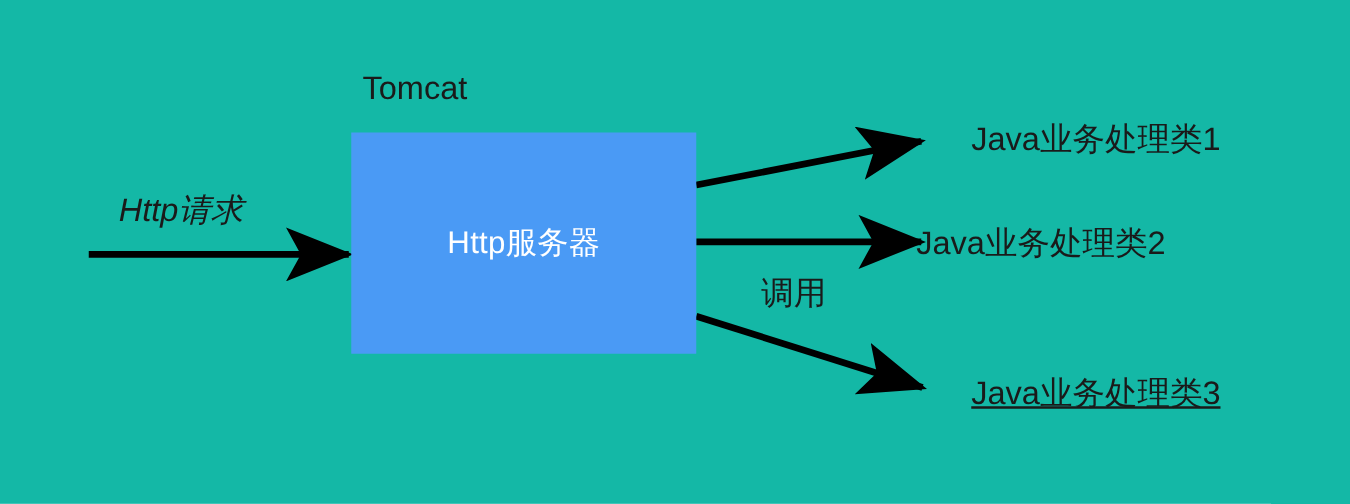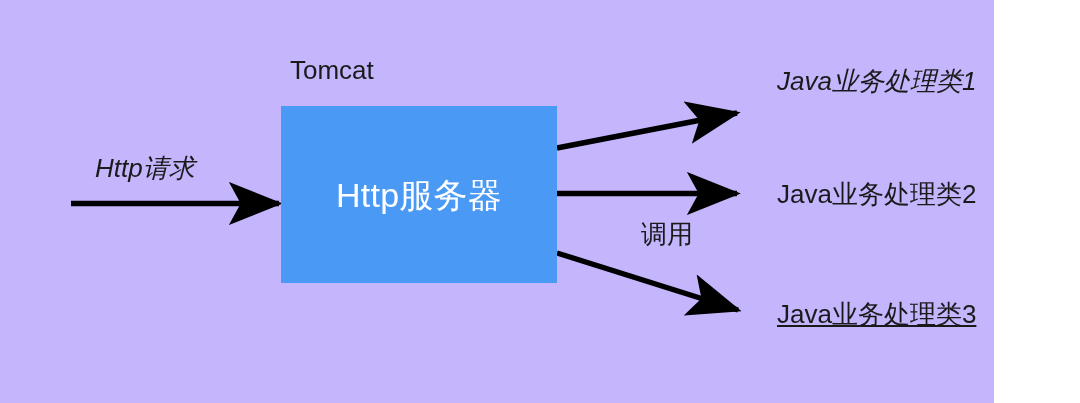--- a/index.html
+++ b/index.html
@@ -8,23 +8,23 @@
   }
   body {
     width: 1080px;
     height: 403px;
     background: #ffffff;
     font-family: "Liberation Sans", "DejaVu Sans", sans-serif;
     overflow: hidden;
   }
   #diagram-root {
     position: relative;
-    width: 994px;
+    width: 1080px;
     height: 403px;
-    background: #c4b5fd;
+    background: #14b8a6;
   }
   .arrow-layer {
     position: absolute;
     left: 0;
     top: 0;
     width: 1080px;
     height: 403px;
   }
   .node-box {
     position: absolute;
@@ -33,21 +33,21 @@
     width: 276px;
     height: 177px;
     background: #4a9af5;
     display: flex;
     align-items: center;
     justify-content: center;
     box-sizing: border-box;
   }
   .node-box-label {
     color: #ffffff;
-    font-size: 34px;
+    font-size: 25px;
     line-height: 1;
     letter-spacing: 0.2px;
     white-space: nowrap;
   }
   .caption {
     position: absolute;
     color: #1a1a1a;
     font-size: 26px;
     line-height: 1;
     white-space: nowrap;
@@ -57,29 +57,27 @@
     top: 57px;
   }
   .caption-http-request {
     left: 95px;
     top: 155px;
     font-style: italic;
   }
   .caption-invoke {
     left: 609px;
     top: 221px;
-    margin-left: 32px;
   }
   .caption-target-1 {
     left: 777px;
-    top: 68px;
-    font-style: italic;
+    top: 98px;
   }
   .caption-target-2 {
-    left: 777px;
+    left: 733px;
     top: 181px;
   }
   .caption-target-3 {
     left: 777px;
     top: 301px;
     text-decoration: underline;
   }
 </style>
 </head>
 <body>

